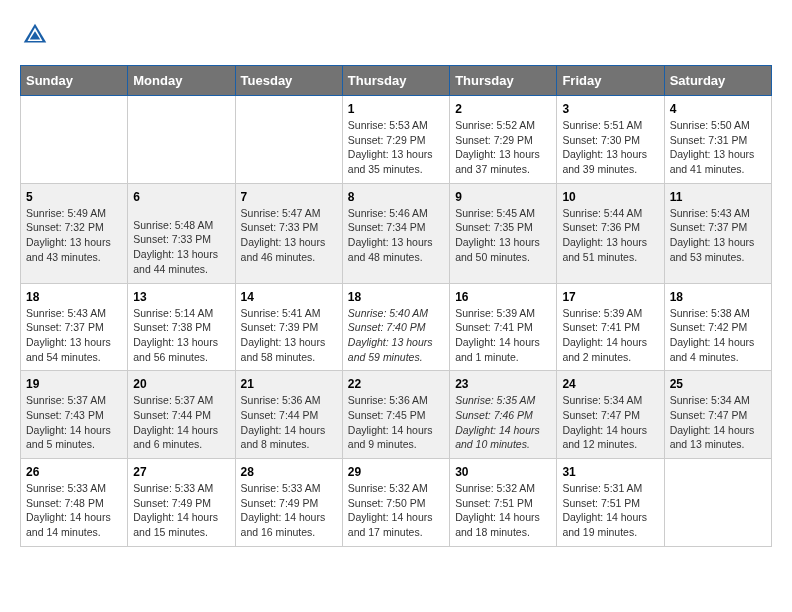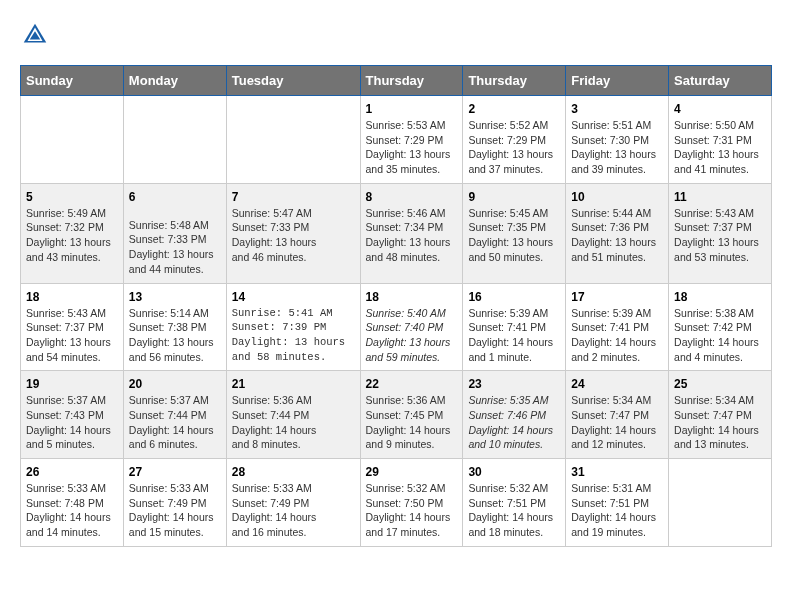--- a/index.html
+++ b/index.html
@@ -224,21 +224,21 @@
         </td>
         <td>
           <span class="day-number">13</span>
           <div class="day-info" style="white-space: pre-line;">Sunrise: 5:14 AM
 Sunset: 7:38 PM
 Daylight: 13 hours
 and 56 minutes.</div>
         </td>
         <td>
           <span class="day-number">14</span>
-          <div class="day-info" style="white-space: pre-line; font-family: Liberation Mono, monospace;">Sunrise: 5:41 AM
+          <div class="day-info" style="white-space: pre-line;">Sunrise: 5:41 AM
 Sunset: 7:39 PM
 Daylight: 13 hours
 and 58 minutes.</div>
         </td>
         <td>
           <span class="day-number">18</span>
           <div class="day-info" style="white-space: pre-line; font-style: italic;">Sunrise: 5:40 AM
 Sunset: 7:40 PM
 Daylight: 13 hours
 and 59 minutes.</div>

